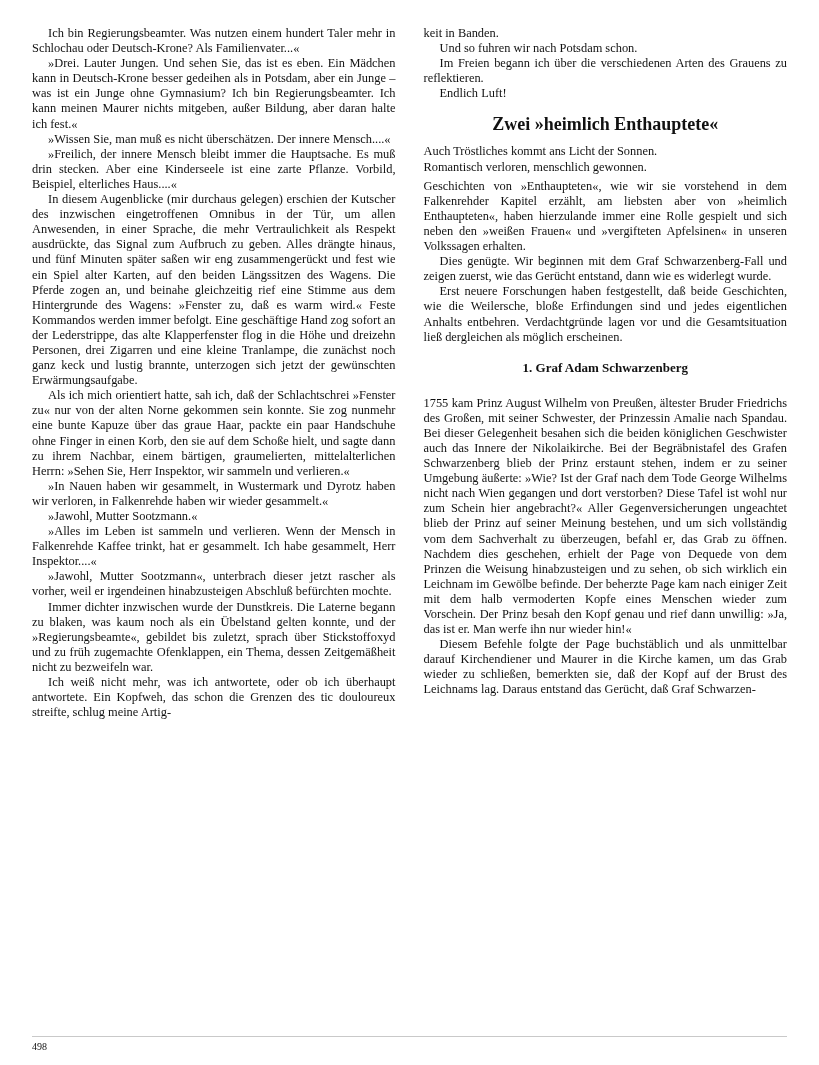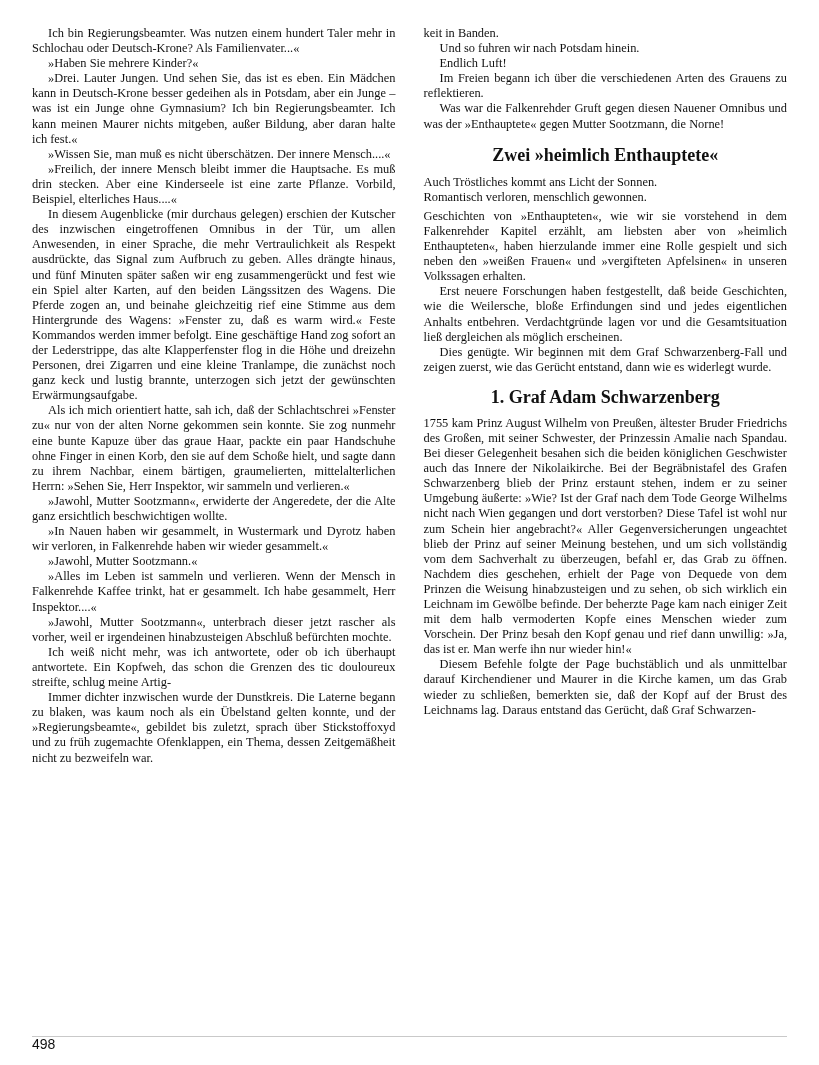--- a/index.html
+++ b/index.html
@@ -47,83 +47,80 @@
   }
   .heading-center {
     margin: 16px 0 12px 0;
     font-size: 18px;
     font-weight: bold;
     text-align: center;
     line-height: 15px;
     text-indent: 0;
   }
   .heading-sub {
-    margin: 15px 0 11px 0;
-    font-size: 18px;
+    margin: 15px 0 21px 0;
+    font-size: 13px;
     font-weight: bold;
     text-align: center;
     line-height: 15px;
     text-indent: 0;
   }
   .gap-small { height: 4px; }
   .pagenum {
     position: absolute;
     left: 32px;
     bottom: 13px;
-    font-size: 14px;
+    font-size: 10px;
     color: #111111;
-    font-family: Liberation Sans, sans-serif;
+    font-family: Liberation Serif, serif;
   }
   .rule {
     position: absolute;
     left: 32px;
     bottom: 28px;
     width: 755px;
     height: 1px;
     background: #c9c9c9;
   }
 </style>
 </head>
 <body>
 
 <div class="page">
   <div class="columns">
 
     <div class="col">
       <p>Ich bin Regierungsbeamter. Was nutzen einem hundert Taler mehr in Schlochau oder Deutsch-Krone? Als Familienvater...«</p>
-      <p>»Haben Sie mehrere Kinder?«</p>
       <p>»Drei. Lauter Jungen. Und sehen Sie, das ist es eben. Ein Mädchen kann in Deutsch-Krone besser gedeihen als in Potsdam, aber ein Junge – was ist ein Junge ohne Gymnasium? Ich bin Regierungsbeamter. Ich kann meinen Maurer nichts mitgeben, außer Bildung, aber daran halte ich fest.«</p>
       <p>»Wissen Sie, man muß es nicht überschätzen. Der innere Mensch....«</p>
       <p>»Freilich, der innere Mensch bleibt immer die Hauptsache. Es muß drin stecken. Aber eine Kinderseele ist eine zarte Pflanze. Vorbild, Beispiel, elterliches Haus....«</p>
       <p>In diesem Augenblicke (mir durchaus gelegen) erschien der Kutscher des inzwischen eingetroffenen Omnibus in der Tür, um allen Anwesenden, in einer Sprache, die mehr Vertraulichkeit als Respekt ausdrückte, das Signal zum Aufbruch zu geben. Alles drängte hinaus, und fünf Minuten später saßen wir eng zusammengerückt und fest wie ein Spiel alter Karten, auf den beiden Längssitzen des Wagens. Die Pferde zogen an, und beinahe gleichzeitig rief eine Stimme aus dem Hintergrunde des Wagens: »Fenster zu, daß es warm wird.« Feste Kommandos werden immer befolgt. Eine geschäftige Hand zog sofort an der Lederstrippe, das alte Klapperfenster flog in die Höhe und dreizehn Personen, drei Zigarren und eine kleine Tranlampe, die zunächst noch ganz keck und lustig brannte, unterzogen sich jetzt der gewünschten Erwärmungsaufgabe.</p>
       <p>Als ich mich orientiert hatte, sah ich, daß der Schlachtschrei »Fenster zu« nur von der alten Norne gekommen sein konnte. Sie zog nunmehr eine bunte Kapuze über das graue Haar, packte ein paar Handschuhe ohne Finger in einen Korb, den sie auf dem Schoße hielt, und sagte dann zu ihrem Nachbar, einem bärtigen, graumelierten, mittelalterlichen Herrn: »Sehen Sie, Herr Inspektor, wir sammeln und verlieren.«</p>
-      <p>»Jawohl, Mutter Sootzmann«, erwiderte der Angeredete, der die Alte ganz ersichtlich beschwichtigen wollte.</p>
       <p>»In Nauen haben wir gesammelt, in Wustermark und Dyrotz haben wir verloren, in Falkenrehde haben wir wieder gesammelt.«</p>
       <p>»Jawohl, Mutter Sootzmann.«</p>
       <p>»Alles im Leben ist sammeln und verlieren. Wenn der Mensch in Falkenrehde Kaffee trinkt, hat er gesammelt. Ich habe gesammelt, Herr Inspektor....«</p>
       <p>»Jawohl, Mutter Sootzmann«, unterbrach dieser jetzt rascher als vorher, weil er irgendeinen hinabzusteigen Abschluß befürchten mochte.</p>
+      <p>Immer dichter inzwischen wurde der Dunstkreis. Die Laterne begann zu blaken, was kaum noch als ein Übelstand gelten konnte, und der »Regierungsbeamte«, gebildet bis zuletzt, sprach über Stickstoffoxyd und zu früh zugemachte Ofenklappen, ein Thema, dessen Zeitgemäßheit nicht zu bezweifeln war.</p>
       <p>Ich weiß nicht mehr, was ich antwortete, oder ob ich überhaupt antwortete. Ein Kopfweh, das schon die Grenzen des tic douloureux streifte, schlug meine Artig-</p>
-      <p>Immer dichter inzwischen wurde der Dunstkreis. Die Laterne begann zu blaken, was kaum noch als ein Übelstand gelten konnte, und der »Regierungsbeamte«, gebildet bis zuletzt, sprach über Stickstoffoxyd und zu früh zugemachte Ofenklappen, ein Thema, dessen Zeitgemäßheit nicht zu bezweifeln war.</p>
     </div>
 
     <div class="col">
       <p class="noindent">keit in Banden.</p>
-      <p>Und so fuhren wir nach Potsdam hinein.</p>
+      <p>Und so fuhren wir nach Potsdam schon.</p>
+      <p>Im Freien begann ich über die verschiedenen Arten des Grauens zu reflektieren.</p>
       <p>Endlich Luft!</p>
-      <p>Im Freien begann ich über die verschiedenen Arten des Grauens zu reflektieren.</p>
-      <p>Was war die Falkenrehder Gruft gegen diesen Nauener Omnibus und was der »Enthauptete« gegen Mutter Sootzmann, die Norne!</p>
 
       <div class="heading-center">Zwei »heimlich Enthauptete«</div>
 
       <p class="noindent">Auch Tröstliches kommt ans Licht der Sonnen.</p>
       <p class="noindent">Romantisch verloren, menschlich gewonnen.</p>
       <div class="gap-small"></div>
       <p class="noindent">Geschichten von »Enthaupteten«, wie wir sie vorstehend in dem Falkenrehder Kapitel erzählt, am liebsten aber von »heimlich Enthaupteten«, haben hierzulande immer eine Rolle gespielt und sich neben den »weißen Frauen« und »vergifteten Apfelsinen« in unseren Volkssagen erhalten.</p>
+      <p>Dies genügte. Wir beginnen mit dem Graf Schwarzenberg-Fall und zeigen zuerst, wie das Gerücht entstand, dann wie es widerlegt wurde.</p>
       <p>Erst neuere Forschungen haben festgestellt, daß beide Geschichten, wie die Weilersche, bloße Erfindungen sind und jedes eigentlichen Anhalts entbehren. Verdachtgründe lagen vor und die Gesamtsituation ließ dergleichen als möglich erscheinen.</p>
-      <p>Dies genügte. Wir beginnen mit dem Graf Schwarzenberg-Fall und zeigen zuerst, wie das Gerücht entstand, dann wie es widerlegt wurde.</p>
 
       <div class="heading-sub">1. Graf Adam Schwarzenberg</div>
 
       <p class="noindent">1755 kam Prinz August Wilhelm von Preußen, ältester Bruder Friedrichs des Großen, mit seiner Schwester, der Prinzessin Amalie nach Spandau. Bei dieser Gelegenheit besahen sich die beiden königlichen Geschwister auch das Innere der Nikolaikirche. Bei der Begräbnistafel des Grafen Schwarzenberg blieb der Prinz erstaunt stehen, indem er zu seiner Umgebung äußerte: »Wie? Ist der Graf nach dem Tode George Wilhelms nicht nach Wien gegangen und dort verstorben? Diese Tafel ist wohl nur zum Schein hier angebracht?« Aller Gegenversicherungen ungeachtet blieb der Prinz auf seiner Meinung bestehen, und um sich vollständig vom dem Sachverhalt zu überzeugen, befahl er, das Grab zu öffnen. Nachdem dies geschehen, erhielt der Page von Dequede von dem Prinzen die Weisung hinabzusteigen und zu sehen, ob sich wirklich ein Leichnam im Gewölbe befinde. Der beherzte Page kam nach einiger Zeit mit dem halb vermoderten Kopfe eines Menschen wieder zum Vorschein. Der Prinz besah den Kopf genau und rief dann unwillig: »Ja, das ist er. Man werfe ihn nur wieder hin!«</p>
       <p>Diesem Befehle folgte der Page buchstäblich und als unmittelbar darauf Kirchendiener und Maurer in die Kirche kamen, um das Grab wieder zu schließen, bemerkten sie, daß der Kopf auf der Brust des Leichnams lag. Daraus entstand das Gerücht, daß Graf Schwarzen-</p>
     </div>
 
   </div>
 
   <div class="rule"></div>

